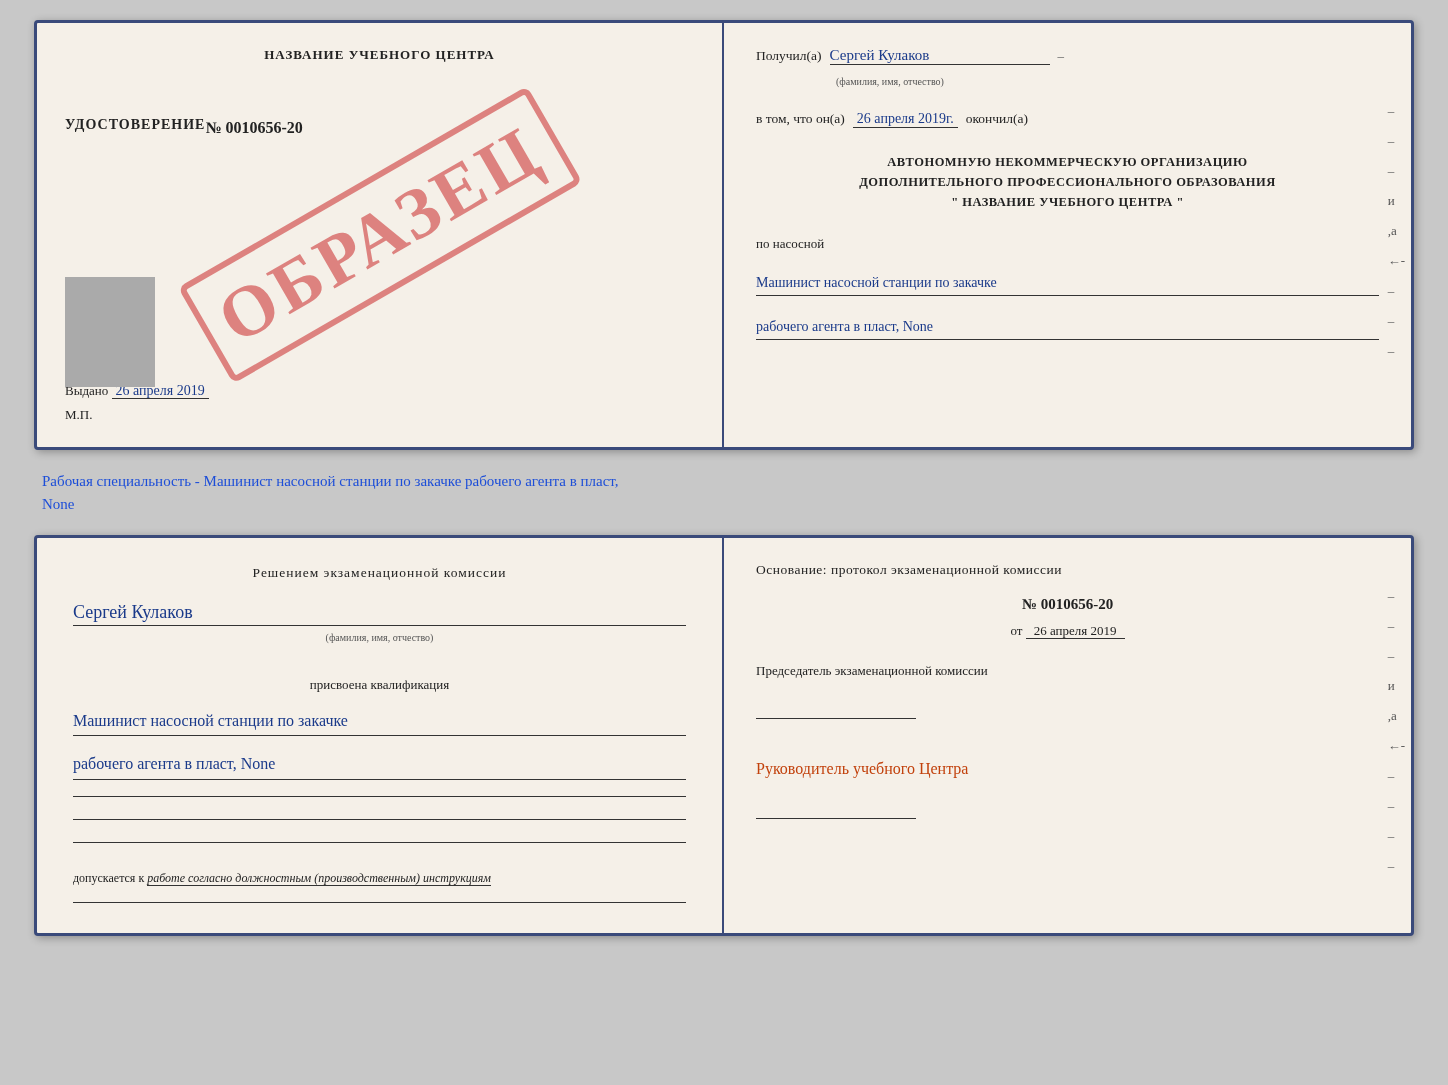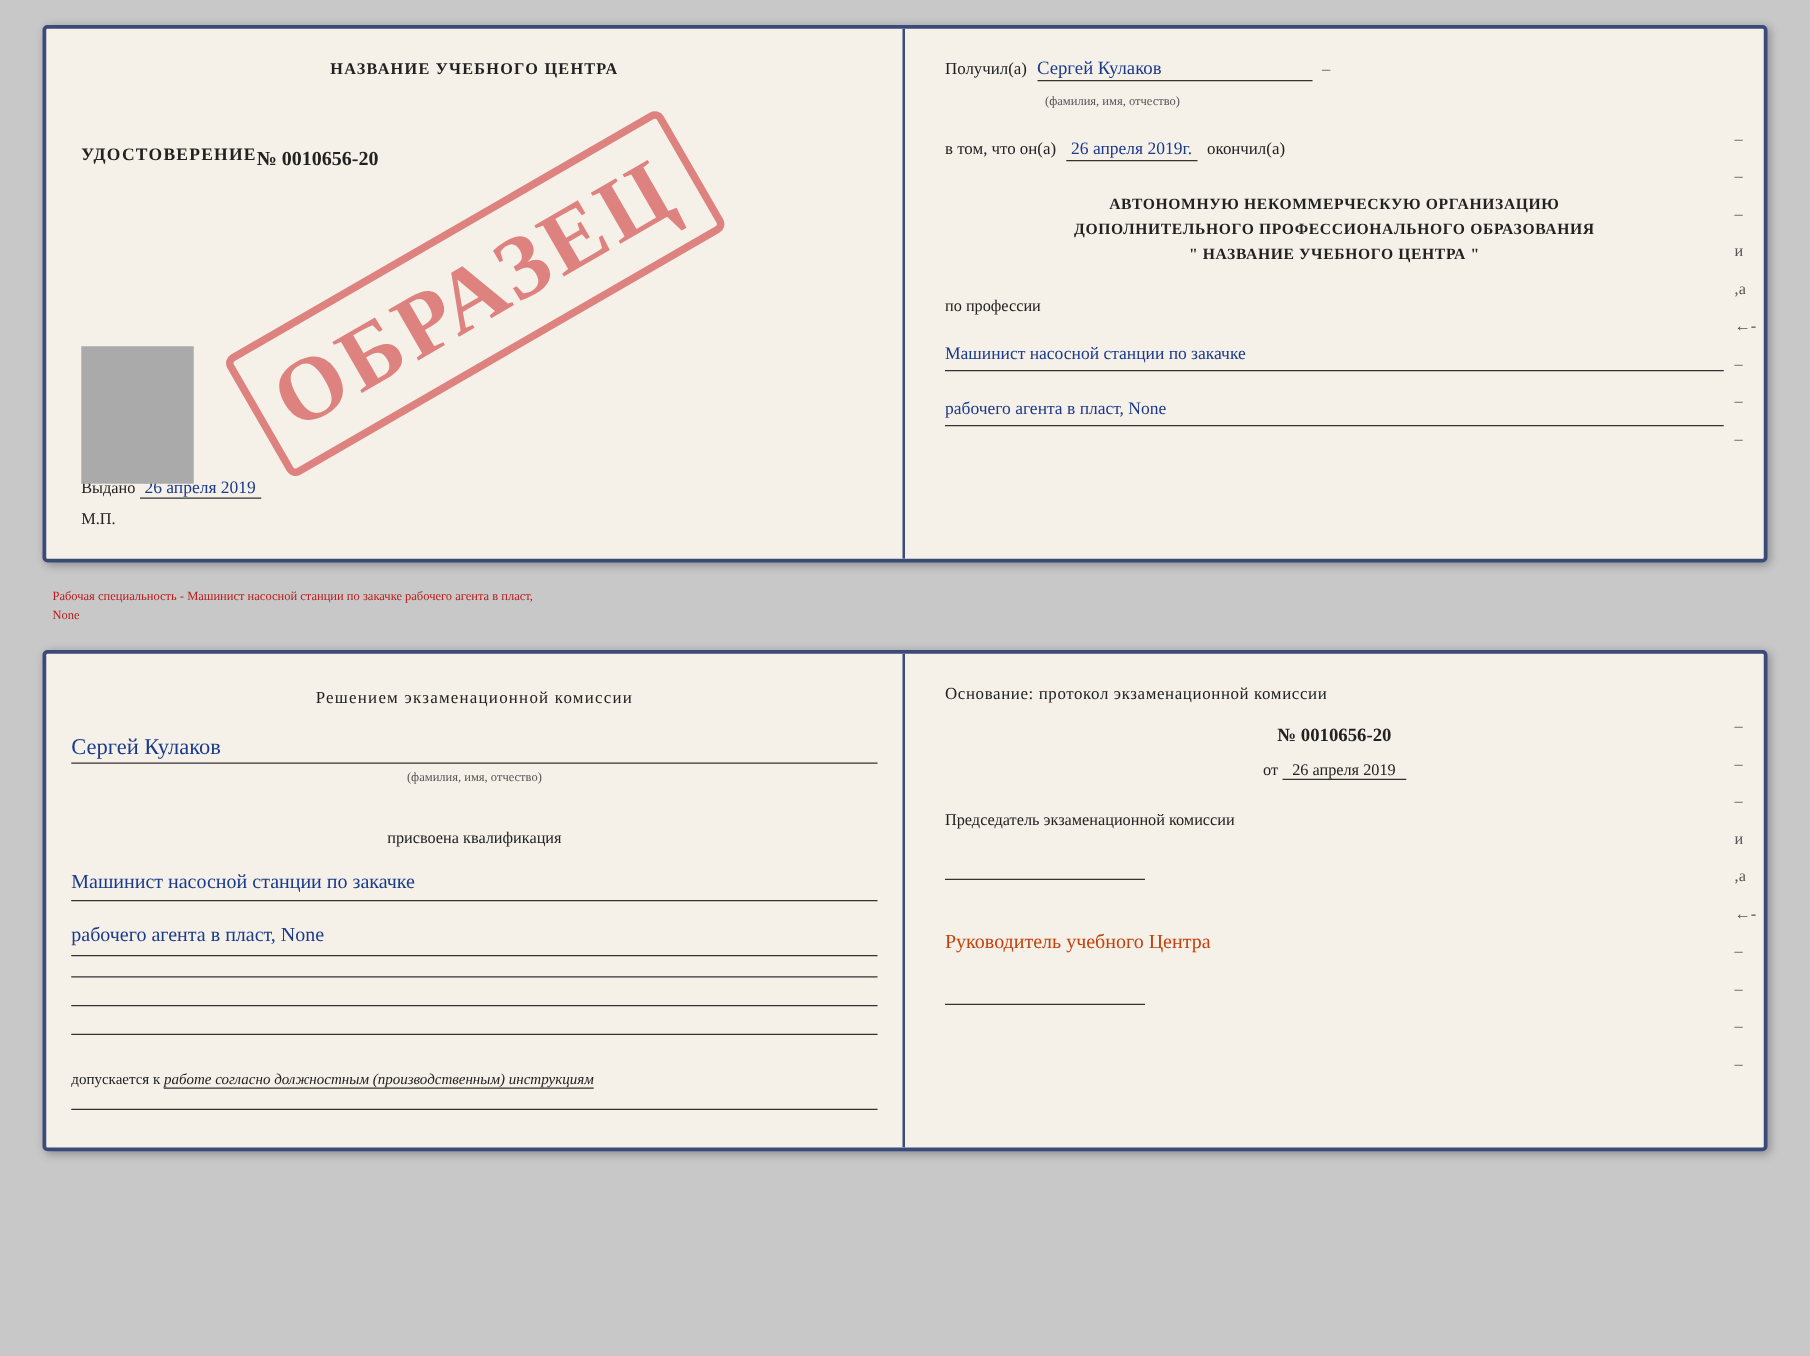--- a/index.html
+++ b/index.html
@@ -167,42 +167,42 @@
       color: #1a3a8a;
       border-bottom: 1px solid #333;
       display: block;
       margin-top: 4px;
       line-height: 1.8;
     }
 
     
     .middle-text {
       width: 1380px;
-      font-size: 10px;
-      color: #b91c1c;
+      font-size: 15px;
+      color: #1d4ed8;
       padding: 4px 8px;
       line-height: 1.5;
     }
 
     
     .document-bottom {
       display: flex;
       width: 1380px;
       background: #f5f0e8;
       border: 3px solid #3a4a7a;
       border-radius: 4px;
       overflow: hidden;
       position: relative;
       min-height: 370px;
     }
 
     .doc-bottom-left {
       width: 50%;
       border-right: 2px solid #3a4a7a;
-      padding: 24px 20px;
+      padding: 24px 36px;
       display: flex;
       flex-direction: column;
       gap: 10px;
     }
 
     .doc-bottom-right {
       width: 50%;
       padding: 24px 32px;
       display: flex;
       flex-direction: column;
@@ -356,21 +356,21 @@
       <span style="font-family:'Segoe Script','Comic Sans MS',cursive;font-size:14px;color:#1a3a8a;border-bottom:1px solid #333;padding:0 4px;">26 апреля 2019г.</span>
       <span style="font-size:13.5px;color:#222;">окончил(а)</span>
     </div>
 
     <div class="center-text-block" style="margin-top:10px;">
       <div>АВТОНОМНУЮ НЕКОММЕРЧЕСКУЮ ОРГАНИЗАЦИЮ</div>
       <div>ДОПОЛНИТЕЛЬНОГО ПРОФЕССИОНАЛЬНОГО ОБРАЗОВАНИЯ</div>
       <div>"  НАЗВАНИЕ УЧЕБНОГО ЦЕНТРА  "</div>
     </div>
 
-    <div class="profession-label" style="margin-top:6px;">по профессии</div>
+    <div class="profession-label" style="margin-top:6px;">по насосной</div>
     <span class="profession-handwritten">Машинист насосной станции по закачке</span>
     <span class="profession-handwritten">рабочего агента в пласт, None</span>
 
     <div style="position:absolute;right:6px;top:80px;display:flex;flex-direction:column;gap:14px;">
       <span style="color:#555;font-size:13px;">–</span>
       <span style="color:#555;font-size:13px;">–</span>
       <span style="color:#555;font-size:13px;">–</span>
       <span style="color:#555;font-size:13px;">и</span>
       <span style="color:#555;font-size:13px;">,а</span>
       <span style="color:#555;font-size:13px;">←-</span>

